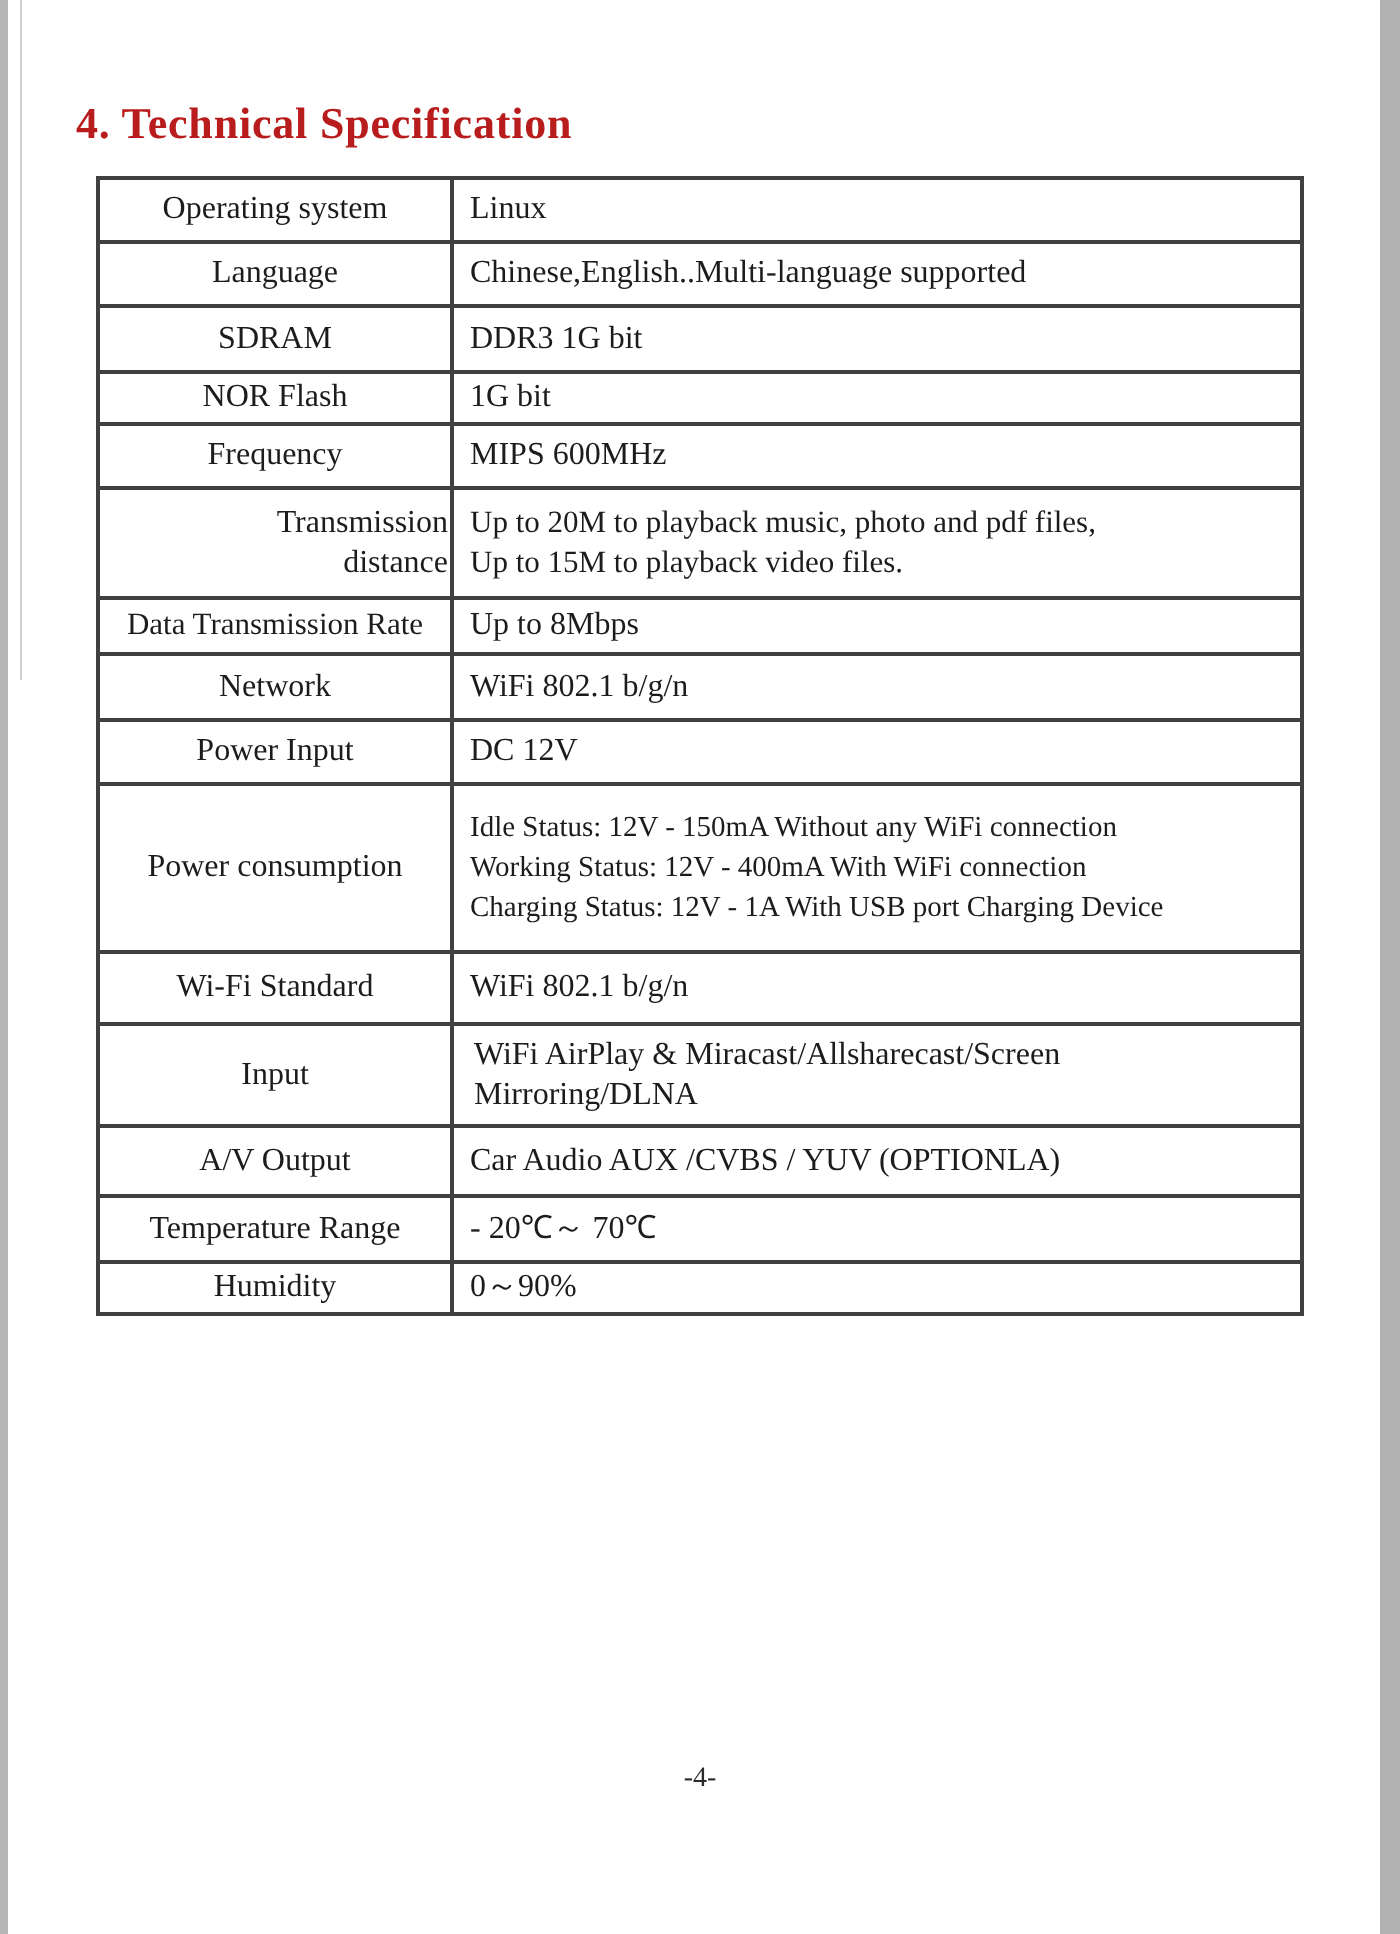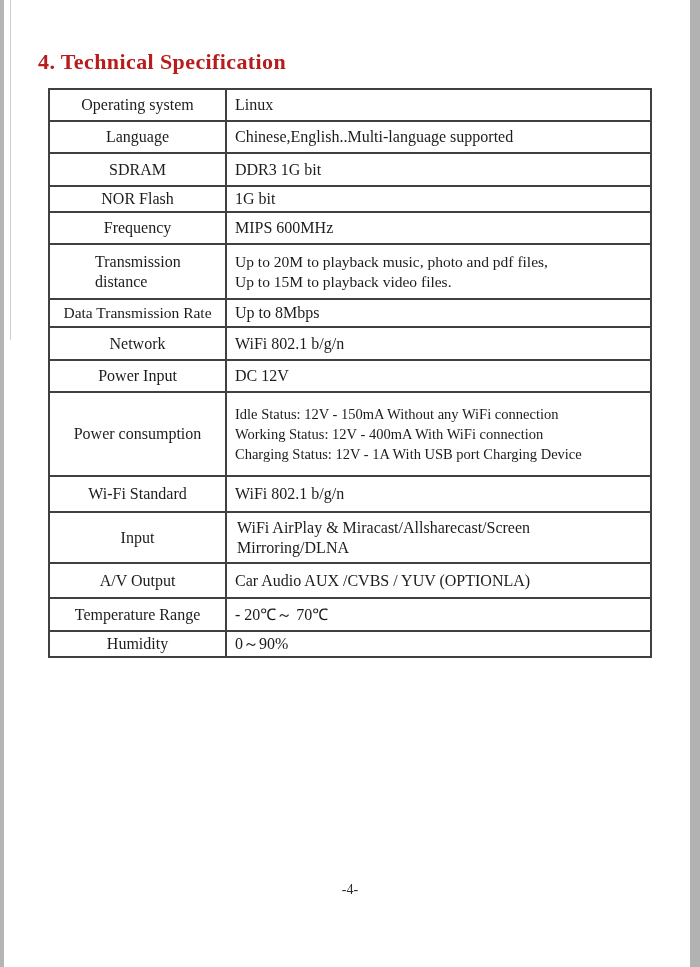--- a/index.html
+++ b/index.html
@@ -71,21 +71,21 @@
   tr:nth-child(7)  { height: 28px; margin-top: 32px; }
   tr:nth-child(8)  { height: 33px; }
   tr:nth-child(9)  { height: 32px; }
   tr:nth-child(10) { height: 84px; }
   tr:nth-child(11) { height: 36px; }
   tr:nth-child(12) { height: 51px; }
   tr:nth-child(13) { height: 35px; }
   tr:nth-child(14) { height: 33px; }
   tr:nth-child(15) { height: 16px; }
   
-  tr:nth-child(6)  td.spec-label { text-align: left; padding-left: 45px; }
+  tr:nth-child(6)  td.spec-label { text-align: right; padding-left: 45px; }
   tr:nth-child(6)  td.spec-value { font-size: 15.5px; }
   tr:nth-child(7)  td.spec-label { font-size: 15.5px; padding: 0; }
   tr:nth-child(10) td.spec-value { font-size: 14.5px; line-height: 1.4; }
   tr:nth-child(12) td.spec-value { padding-left: 10px; }
   .page-number {
     position: absolute;
     left: 0; top: 882px;
     width: 700px;
     text-align: center;
     font-size: 14px;

